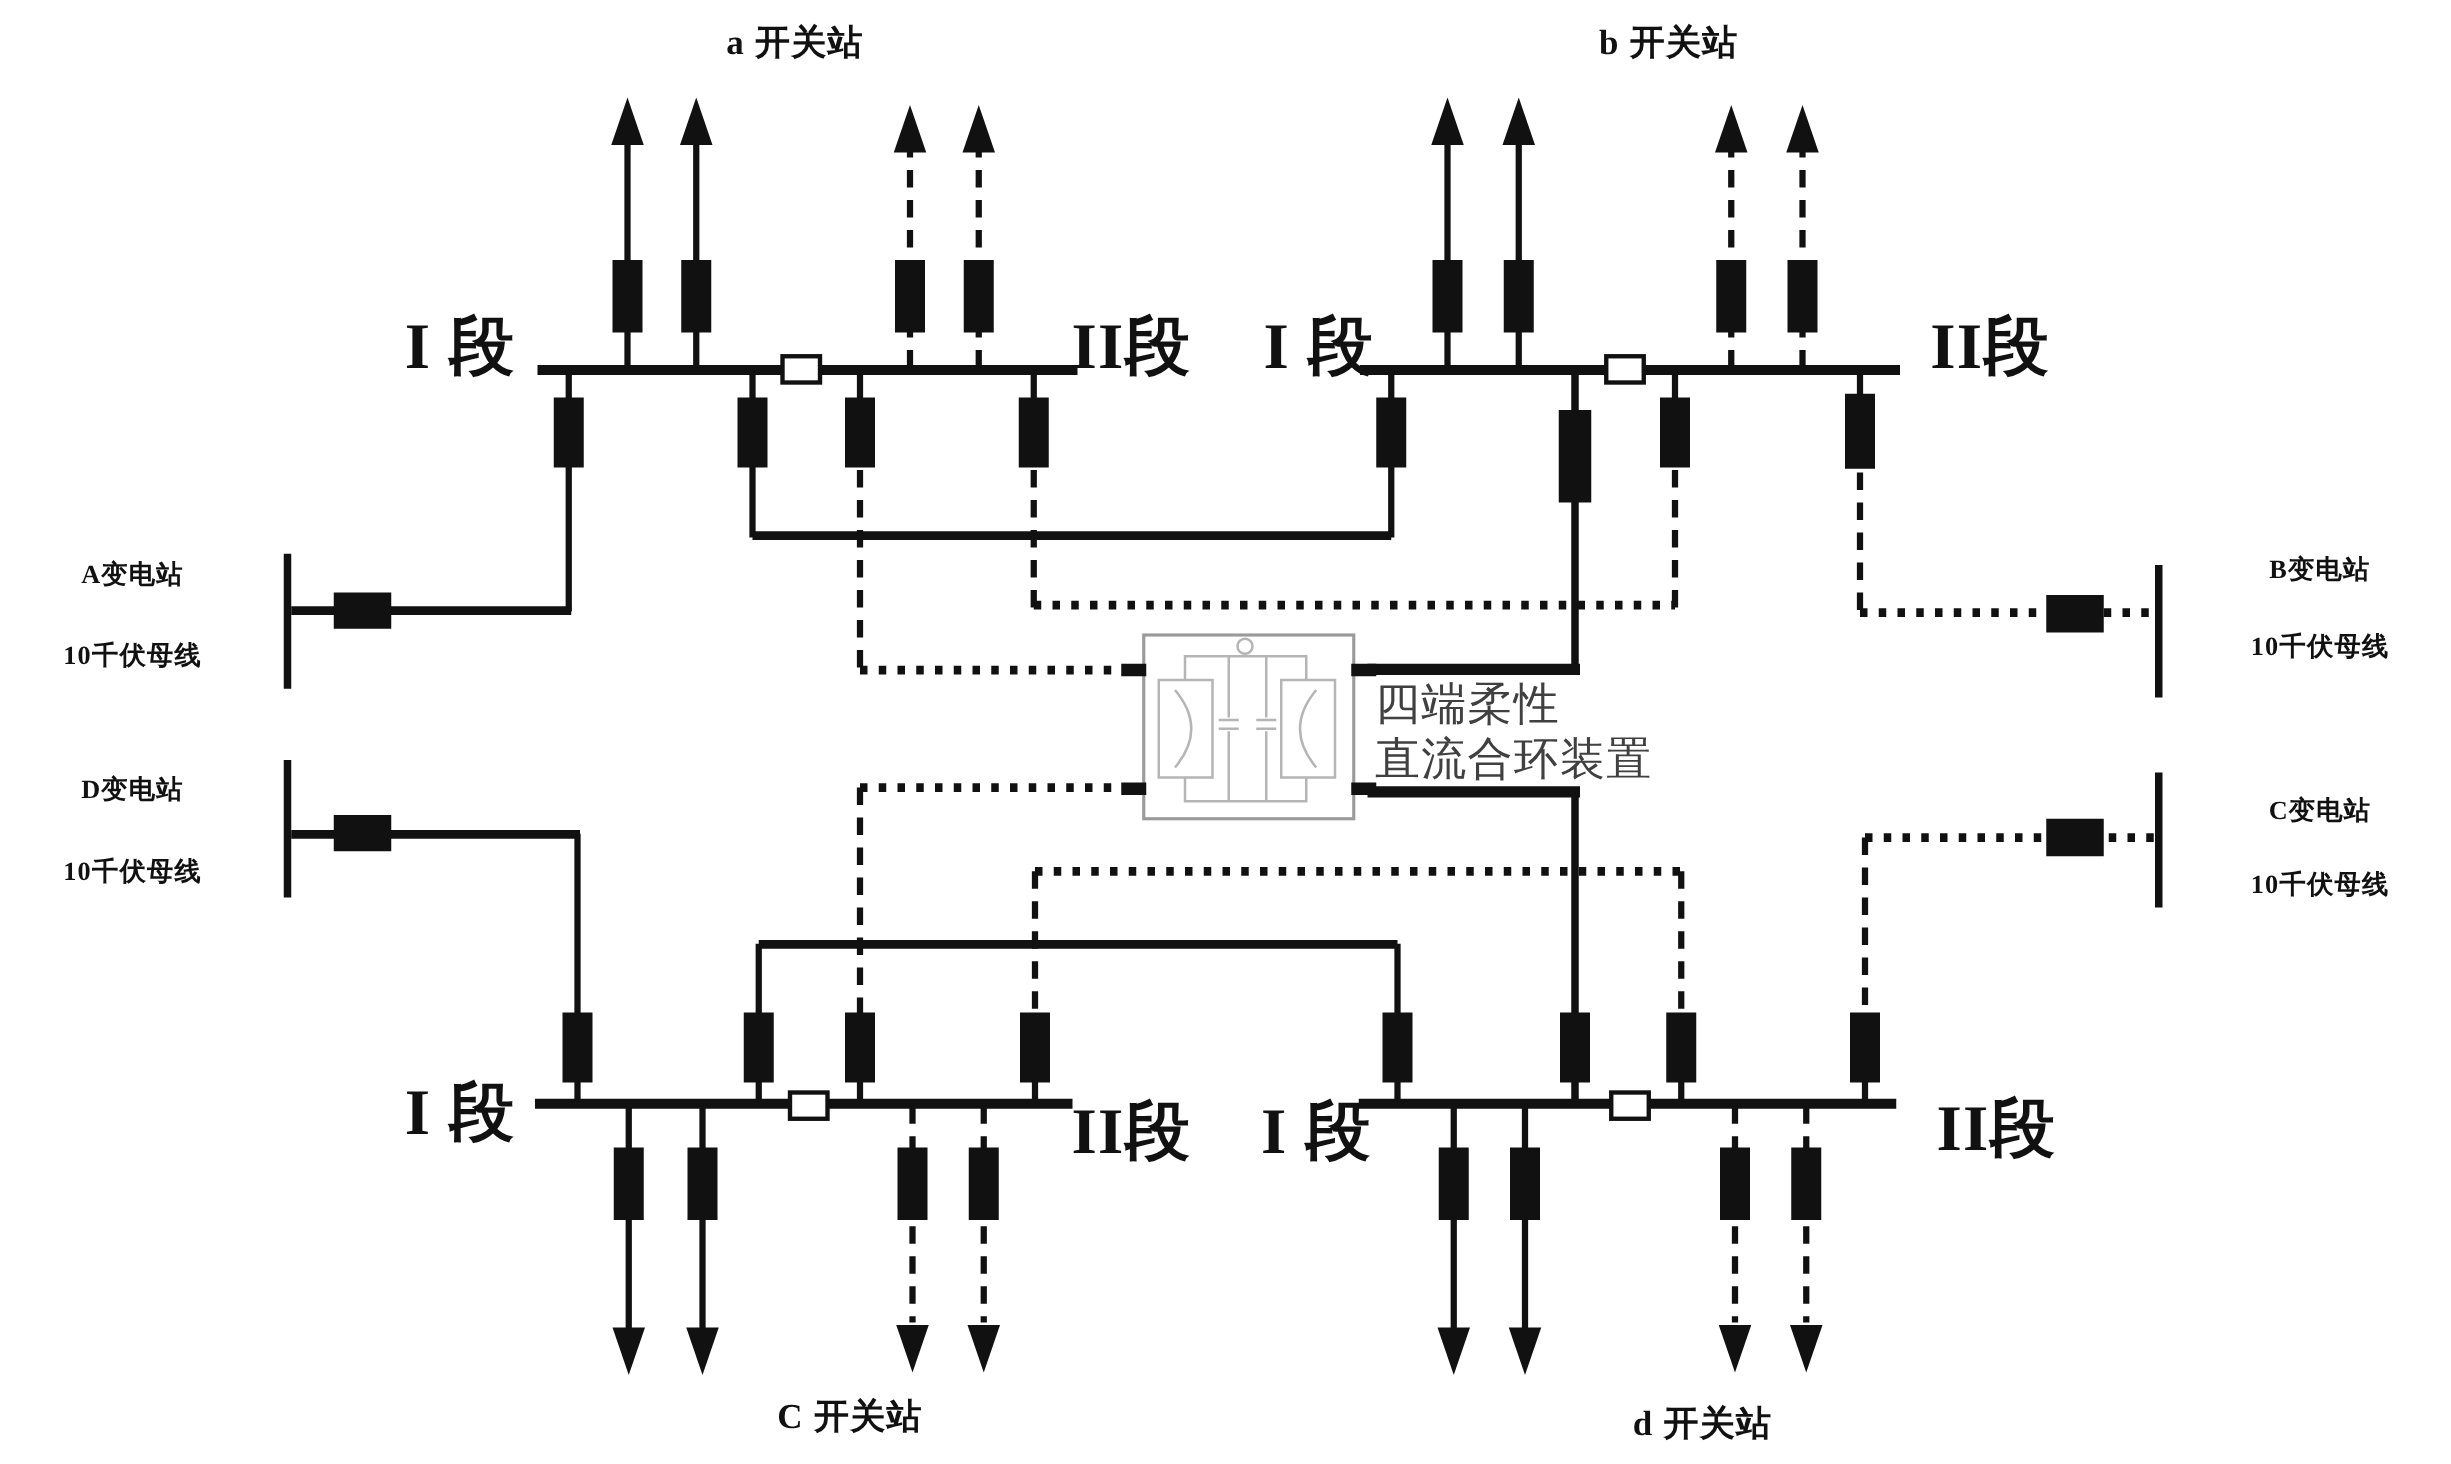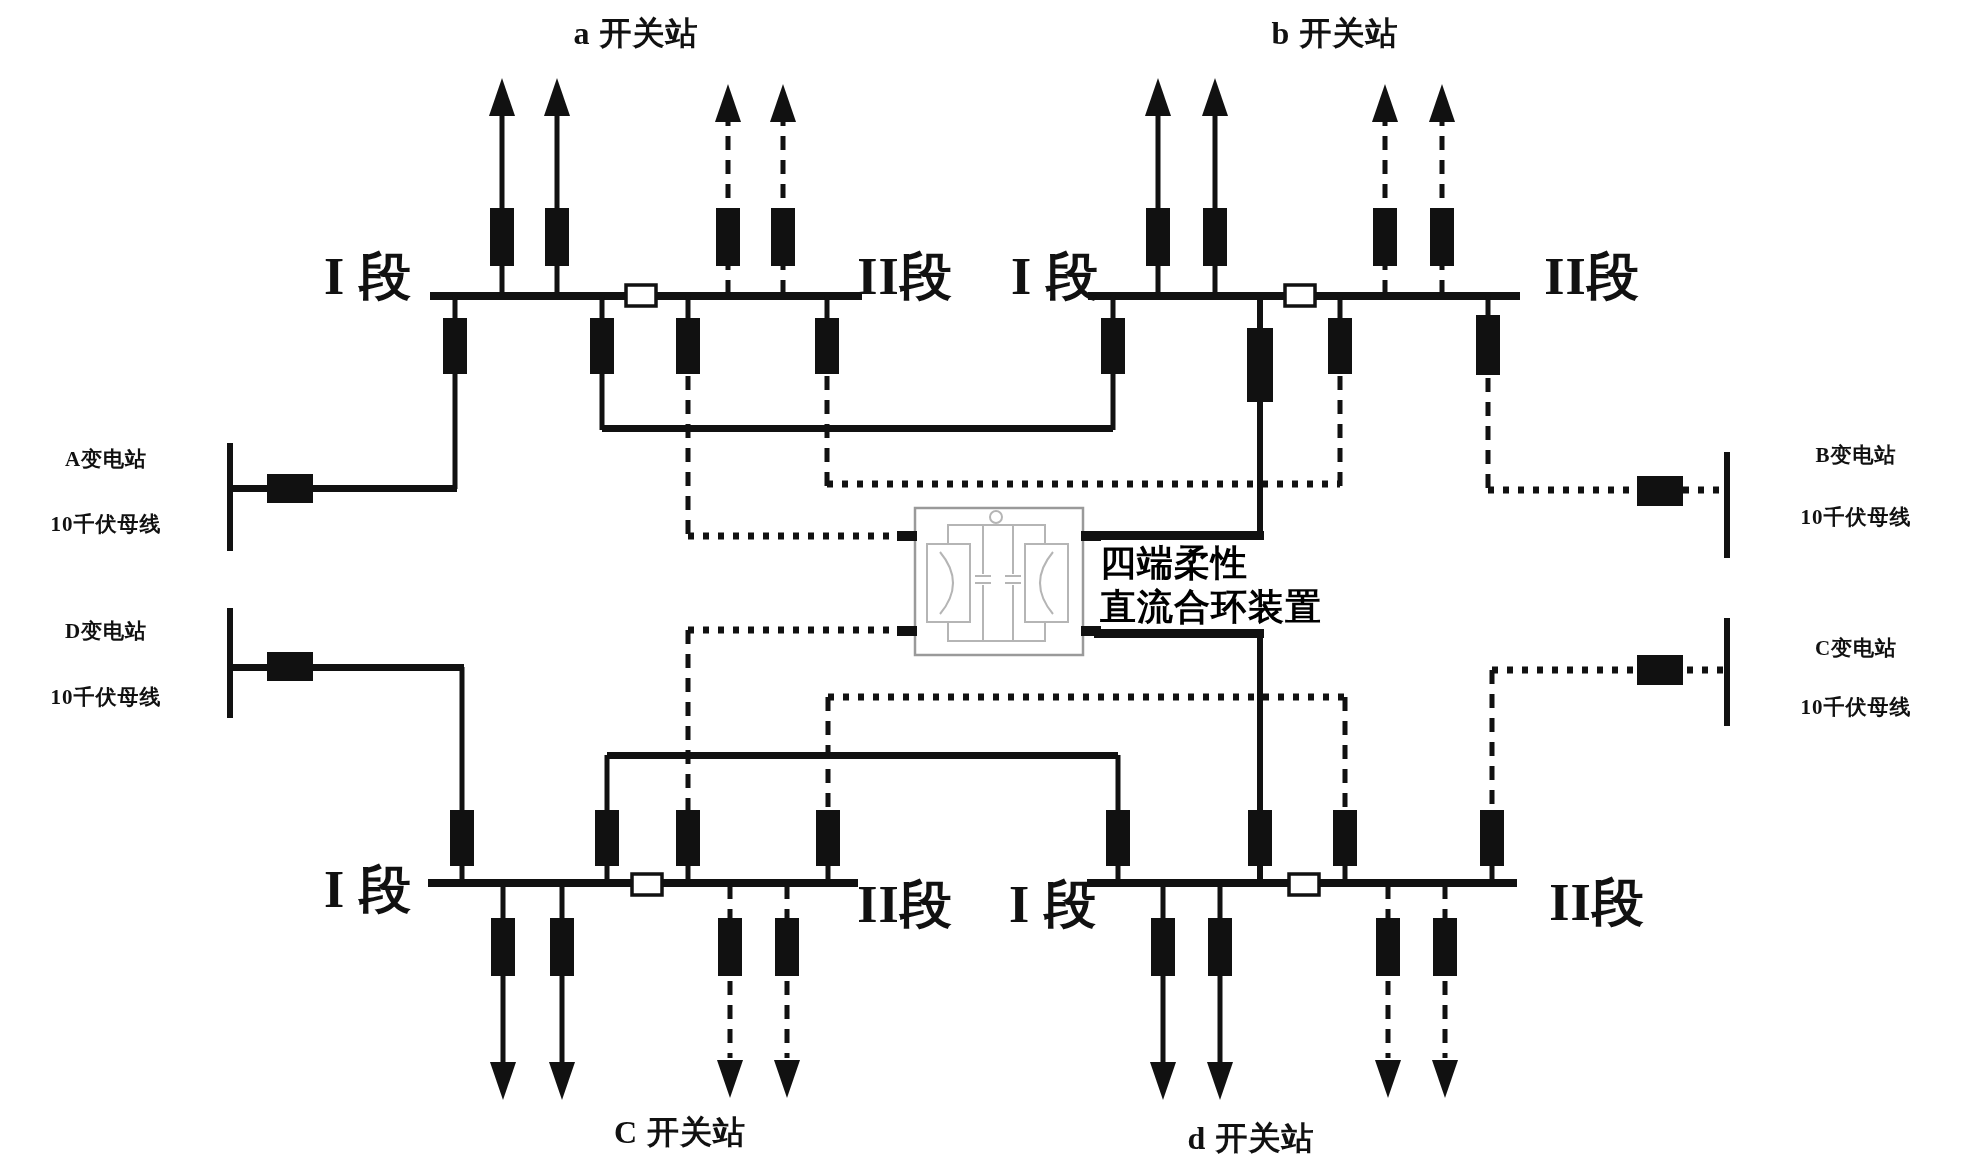--- a/index.html
+++ b/index.html
@@ -1,24 +1,24 @@
 <!DOCTYPE html>
 <html><head>
 <meta charset="utf-8">
 <style>
   html,body{margin:0;padding:0;background:#fff;}
   .canvas{position:relative;width:1961px;height:1171px;background:#fff;overflow:hidden;
           font-family:"Liberation Serif","DejaVu Serif",serif;}
   .canvas svg{position:absolute;left:0;top:0;}
   .lbl{position:absolute;transform:translate(-50%,-50%);color:#111;font-weight:bold;
        white-space:nowrap;letter-spacing:1px;}
-  .lbl-station{font-size:32px;text-align:center;}
+  .lbl-station{font-size:28px;text-align:center;}
   .lbl-sec{font-size:52px;}
   .lbl-sub{font-size:21px;line-height:36px;}
-  .device-label{position:absolute;left:1100px;top:541px;color:#000000;font-weight:bold;
+  .device-label{position:absolute;left:1100px;top:541px;color:#404040;font-weight:normal;
        font-size:36px;line-height:44px;white-space:nowrap;letter-spacing:1px;}
 </style>
 </head>
 <body>
 
 <div class="canvas">
 
 <svg width="1961" height="1171" viewBox="0 0 1961 1171">
   <g stroke="#111" fill="#111">
 
@@ -188,21 +188,21 @@
       <rect x="897" y="626" width="20" height="10" stroke="none"></rect>
       <rect x="1081" y="531" width="20" height="10" stroke="none"></rect>
       <rect x="1081" y="626" width="20" height="10" stroke="none"></rect>
     </g>
   </g>
 </svg>
 
 <div class="lbl lbl-station" style="left:636px;top:34px">a 开关站</div>
 <div class="lbl lbl-station" style="left:1335px;top:34px">b 开关站</div>
 <div class="lbl lbl-station" style="left:680px;top:1133px">C 开关站</div>
-<div class="lbl lbl-station" style="left:1251px;top:1139px">d 开关站</div>
+<div class="lbl lbl-station" style="left:1362px;top:1139px">d 开关站</div>
 
 <div class="lbl lbl-sec" style="left:368px;top:277px">I 段</div>
 <div class="lbl lbl-sec" style="left:905px;top:277px">II段</div>
 <div class="lbl lbl-sec" style="left:1055px;top:277px">I 段</div>
 <div class="lbl lbl-sec" style="left:1592px;top:277px">II段</div>
 <div class="lbl lbl-sec" style="left:368px;top:890px">I 段</div>
 <div class="lbl lbl-sec" style="left:905px;top:905px">II段</div>
 <div class="lbl lbl-sec" style="left:1053px;top:905px">I 段</div>
 <div class="lbl lbl-sec" style="left:1597px;top:903px">II段</div>
 

